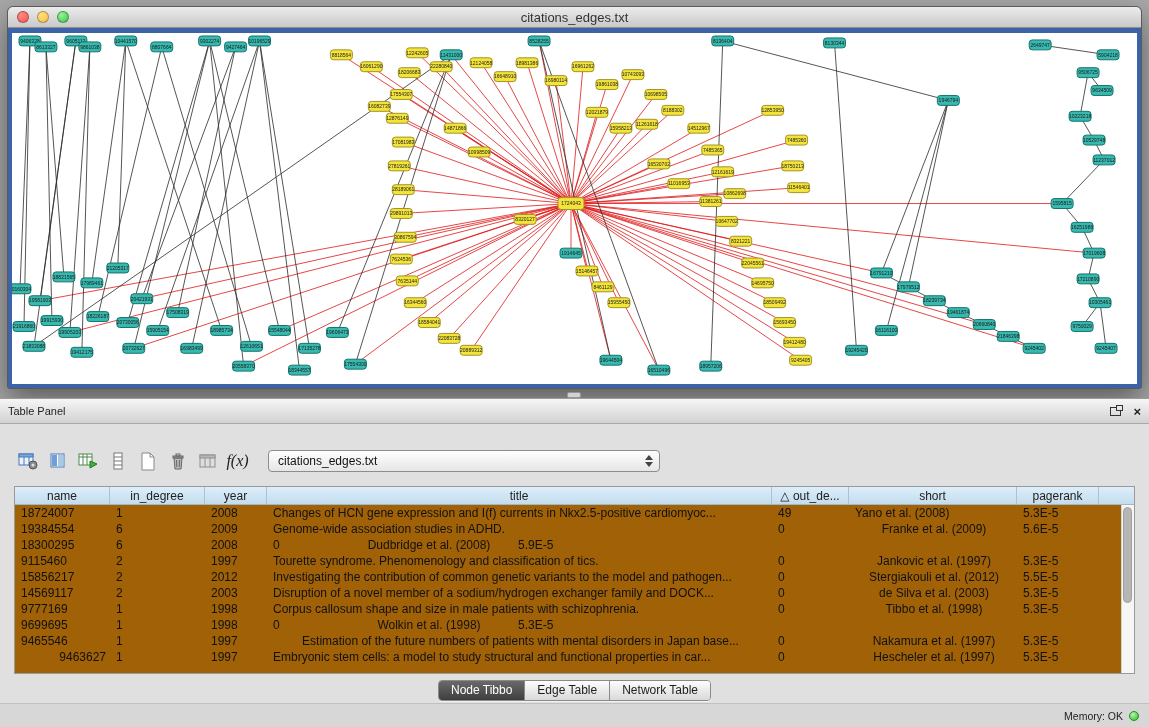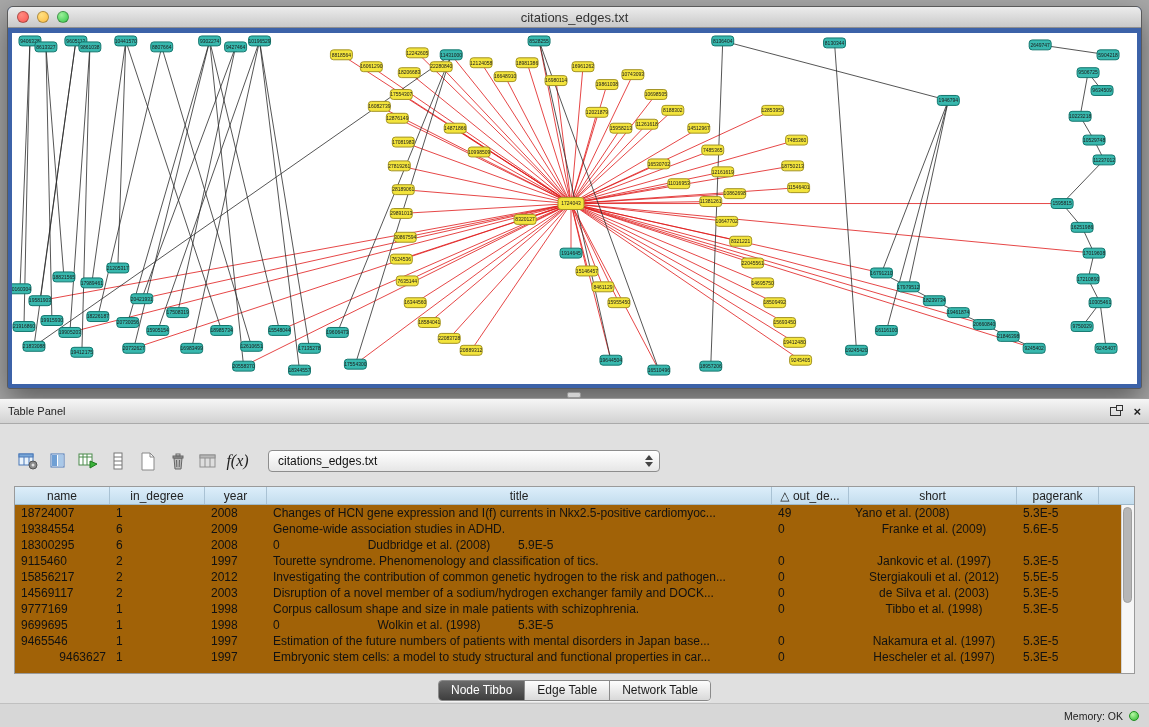--- a/index.html
+++ b/index.html
@@ -856,21 +856,21 @@
             <div class="td" data-name="table-cell" style="width: 62px; text-align: left;">1997</div>
             <div class="td" data-name="table-cell" style="width: 505px; text-align: left;">Tourette syndrome. Phenomenology and classification of tics.</div>
             <div class="td" data-name="table-cell" style="width: 77px; text-align: left;">0</div>
             <div class="td" data-name="table-cell" style="width: 168px; text-align: center;">Jankovic et al. (1997)</div>
             <div class="td" data-name="table-cell" style="width: 82px; text-align: left;">5.3E-5</div>
           </div>
           <div class="tr" data-name="table-row">
             <div class="td" data-name="table-cell" style="width: 95px; text-align: left;">15856217</div>
             <div class="td" data-name="table-cell" style="width: 95px; text-align: left;">2</div>
             <div class="td" data-name="table-cell" style="width: 62px; text-align: left;">2012</div>
-            <div class="td" data-name="table-cell" style="width: 505px; text-align: left;">Investigating the contribution of common genetic hydrogen to the risk and pathogen...</div>
+            <div class="td" data-name="table-cell" style="width: 505px; text-align: left;">Investigating the contribution of common genetic variants to the model and pathogen...</div>
             <div class="td" data-name="table-cell" style="width: 77px; text-align: left;">0</div>
             <div class="td" data-name="table-cell" style="width: 168px; text-align: center;">Stergiakouli et al. (2012)</div>
             <div class="td" data-name="table-cell" style="width: 82px; text-align: left;">5.5E-5</div>
           </div>
           <div class="tr" data-name="table-row">
             <div class="td" data-name="table-cell" style="width: 95px; text-align: left;">14569117</div>
             <div class="td" data-name="table-cell" style="width: 95px; text-align: left;">2</div>
             <div class="td" data-name="table-cell" style="width: 62px; text-align: left;">2003</div>
             <div class="td" data-name="table-cell" style="width: 505px; text-align: left;">Disruption of a novel member of a sodium/hydrogen exchanger family and DOCK...</div>
             <div class="td" data-name="table-cell" style="width: 77px; text-align: left;">0</div>
@@ -891,21 +891,21 @@
             <div class="td" data-name="table-cell" style="width: 95px; text-align: left;">1</div>
             <div class="td" data-name="table-cell" style="width: 62px; text-align: left;">1998</div>
             <div class="td" data-name="table-cell" style="width: 77px; text-align: left;">0</div>
             <div class="td" data-name="table-cell" style="width: 168px; text-align: center;">Wolkin et al. (1998)</div>
             <div class="td" data-name="table-cell" style="width: 82px; text-align: left;">5.3E-5</div>
           </div>
           <div class="tr" data-name="table-row">
             <div class="td" data-name="table-cell" style="width: 95px; text-align: left;">9465546</div>
             <div class="td" data-name="table-cell" style="width: 95px; text-align: left;">1</div>
             <div class="td" data-name="table-cell" style="width: 62px; text-align: left;">1997</div>
-            <div class="td" data-name="table-cell" style="width: 505px; text-align: left;">Estimation of the future numbers of patients with mental disorders in Japan base...</div>
+            <div class="td" data-name="table-cell" style="width: 505px; text-align: center;">Estimation of the future numbers of patients with mental disorders in Japan base...</div>
             <div class="td" data-name="table-cell" style="width: 77px; text-align: left;">0</div>
             <div class="td" data-name="table-cell" style="width: 168px; text-align: center;">Nakamura et al. (1997)</div>
             <div class="td" data-name="table-cell" style="width: 82px; text-align: left;">5.3E-5</div>
           </div>
           <div class="tr" data-name="table-row">
             <div class="td" data-name="table-cell" style="width: 95px; text-align: right;">9463627</div>
             <div class="td" data-name="table-cell" style="width: 95px; text-align: left;">1</div>
             <div class="td" data-name="table-cell" style="width: 62px; text-align: left;">1997</div>
             <div class="td" data-name="table-cell" style="width: 505px; text-align: left;">Embryonic stem cells: a model to study structural and functional properties in car...</div>
             <div class="td" data-name="table-cell" style="width: 77px; text-align: left;">0</div>

